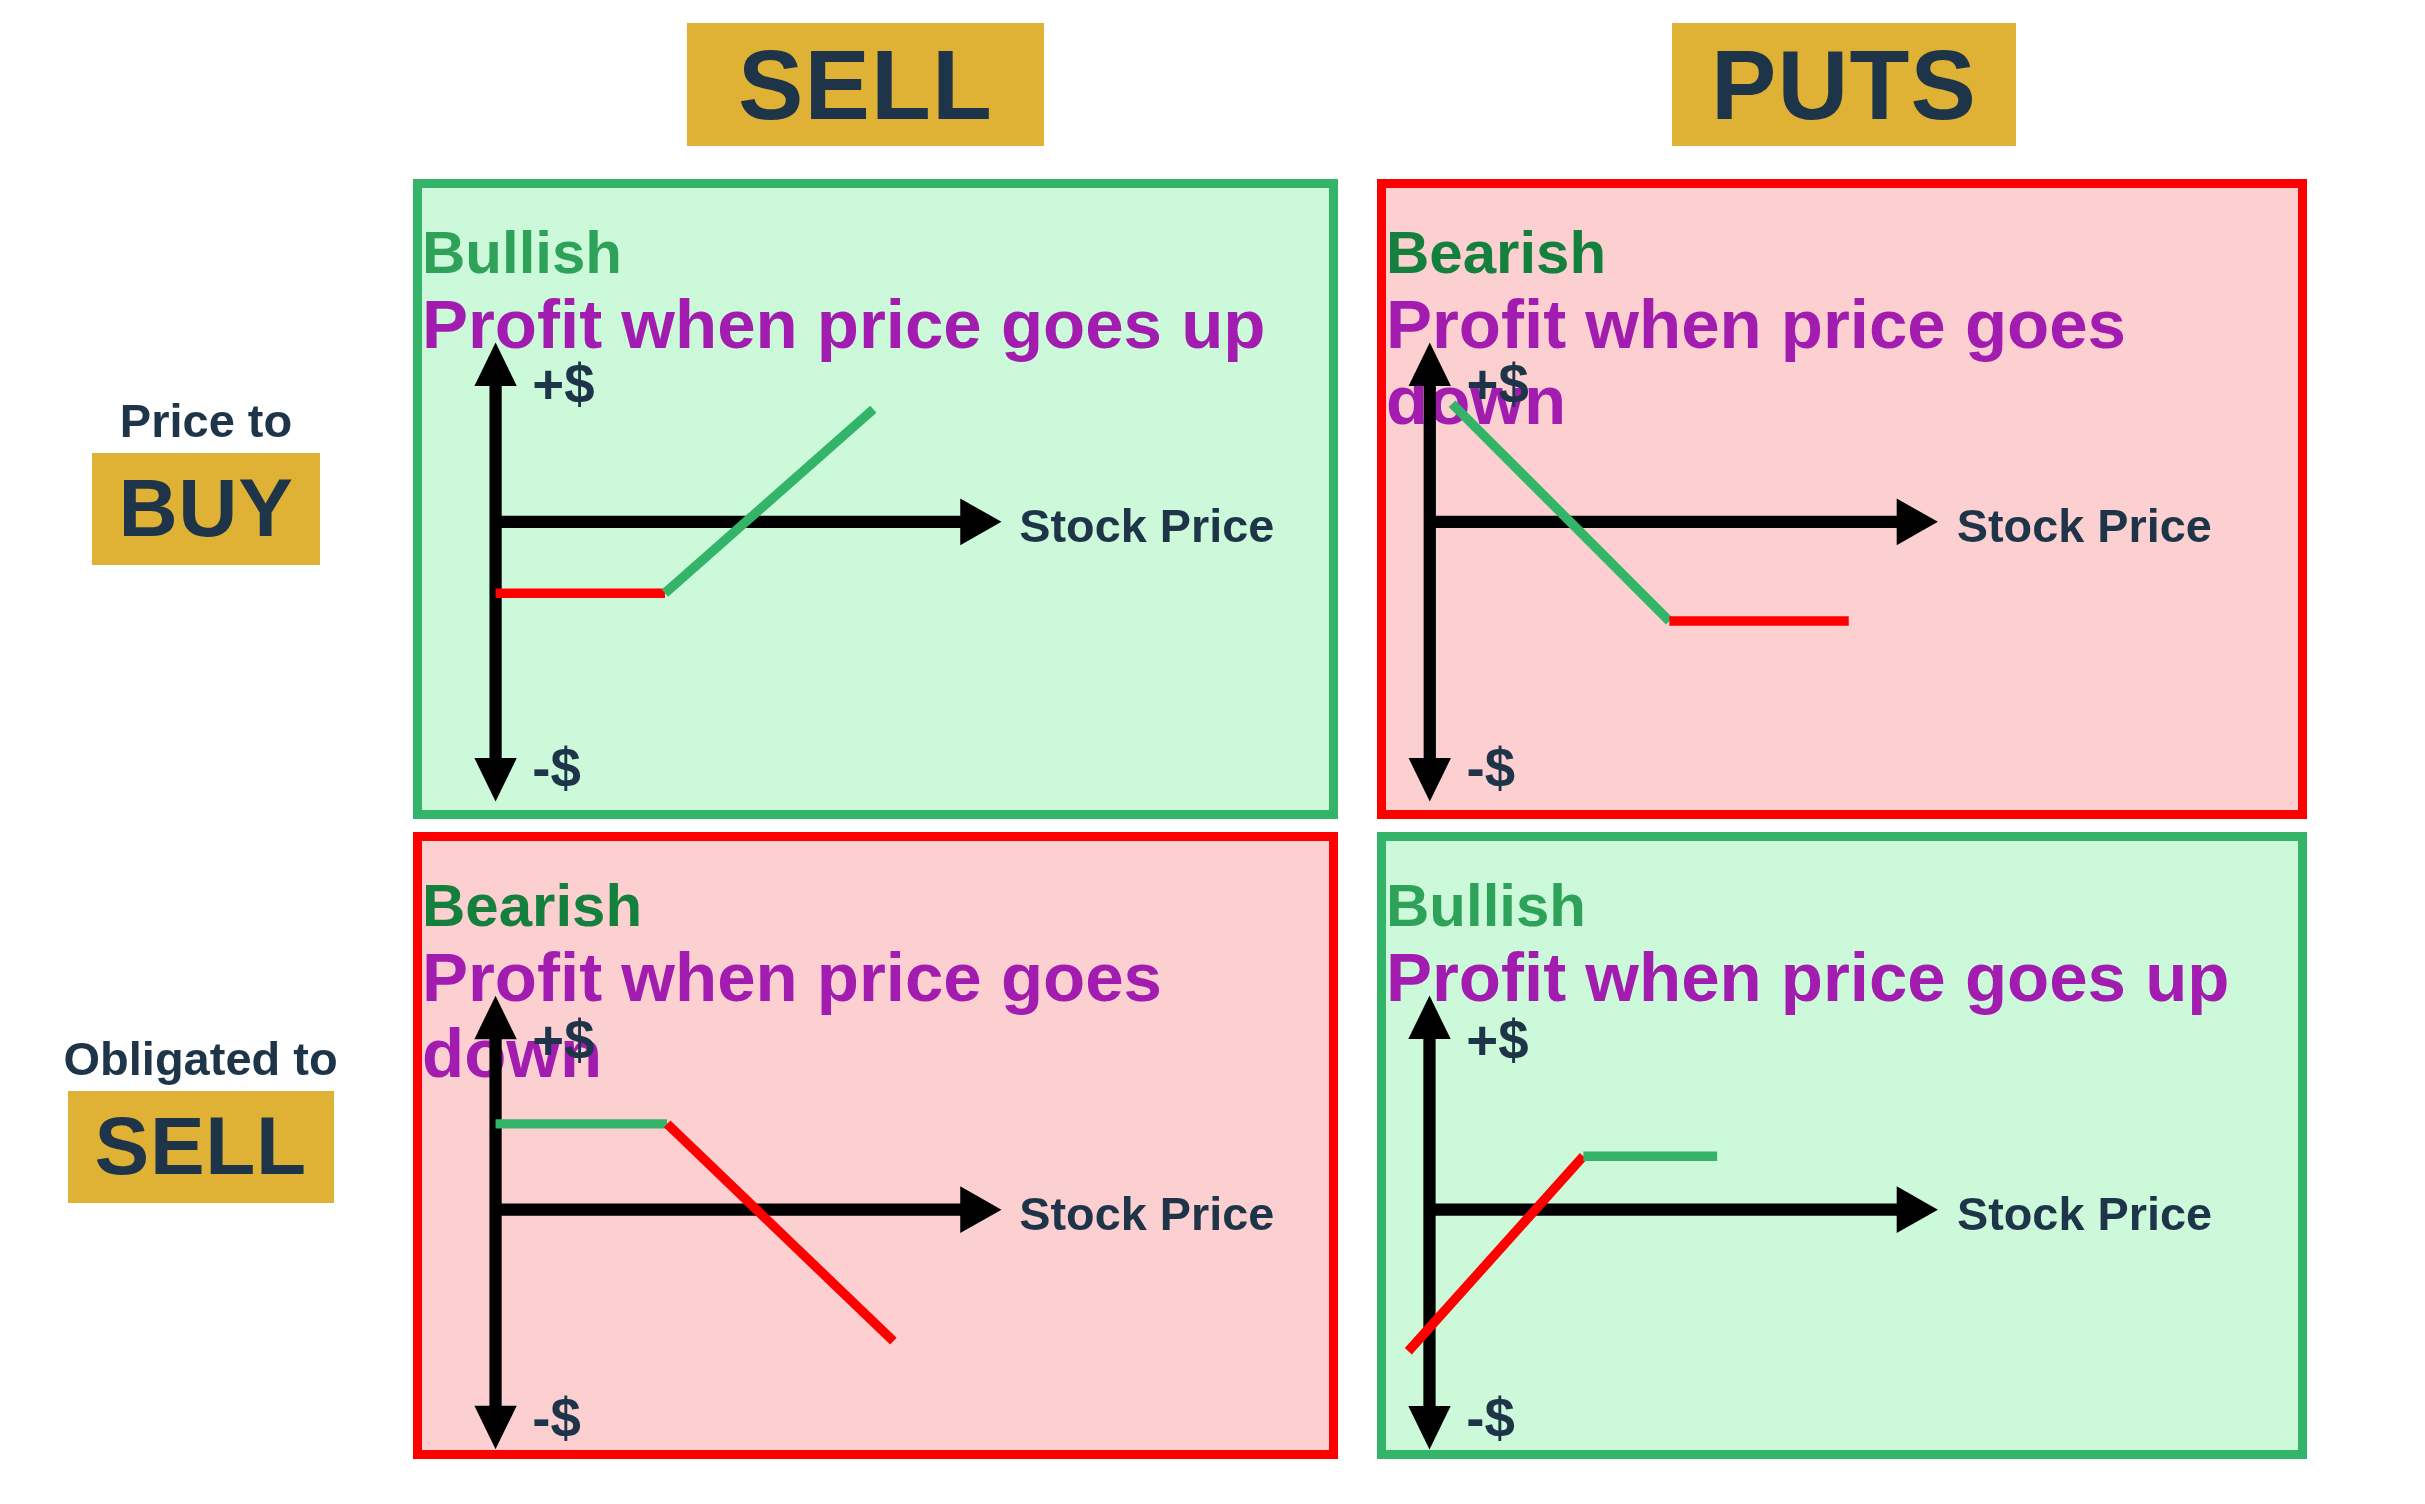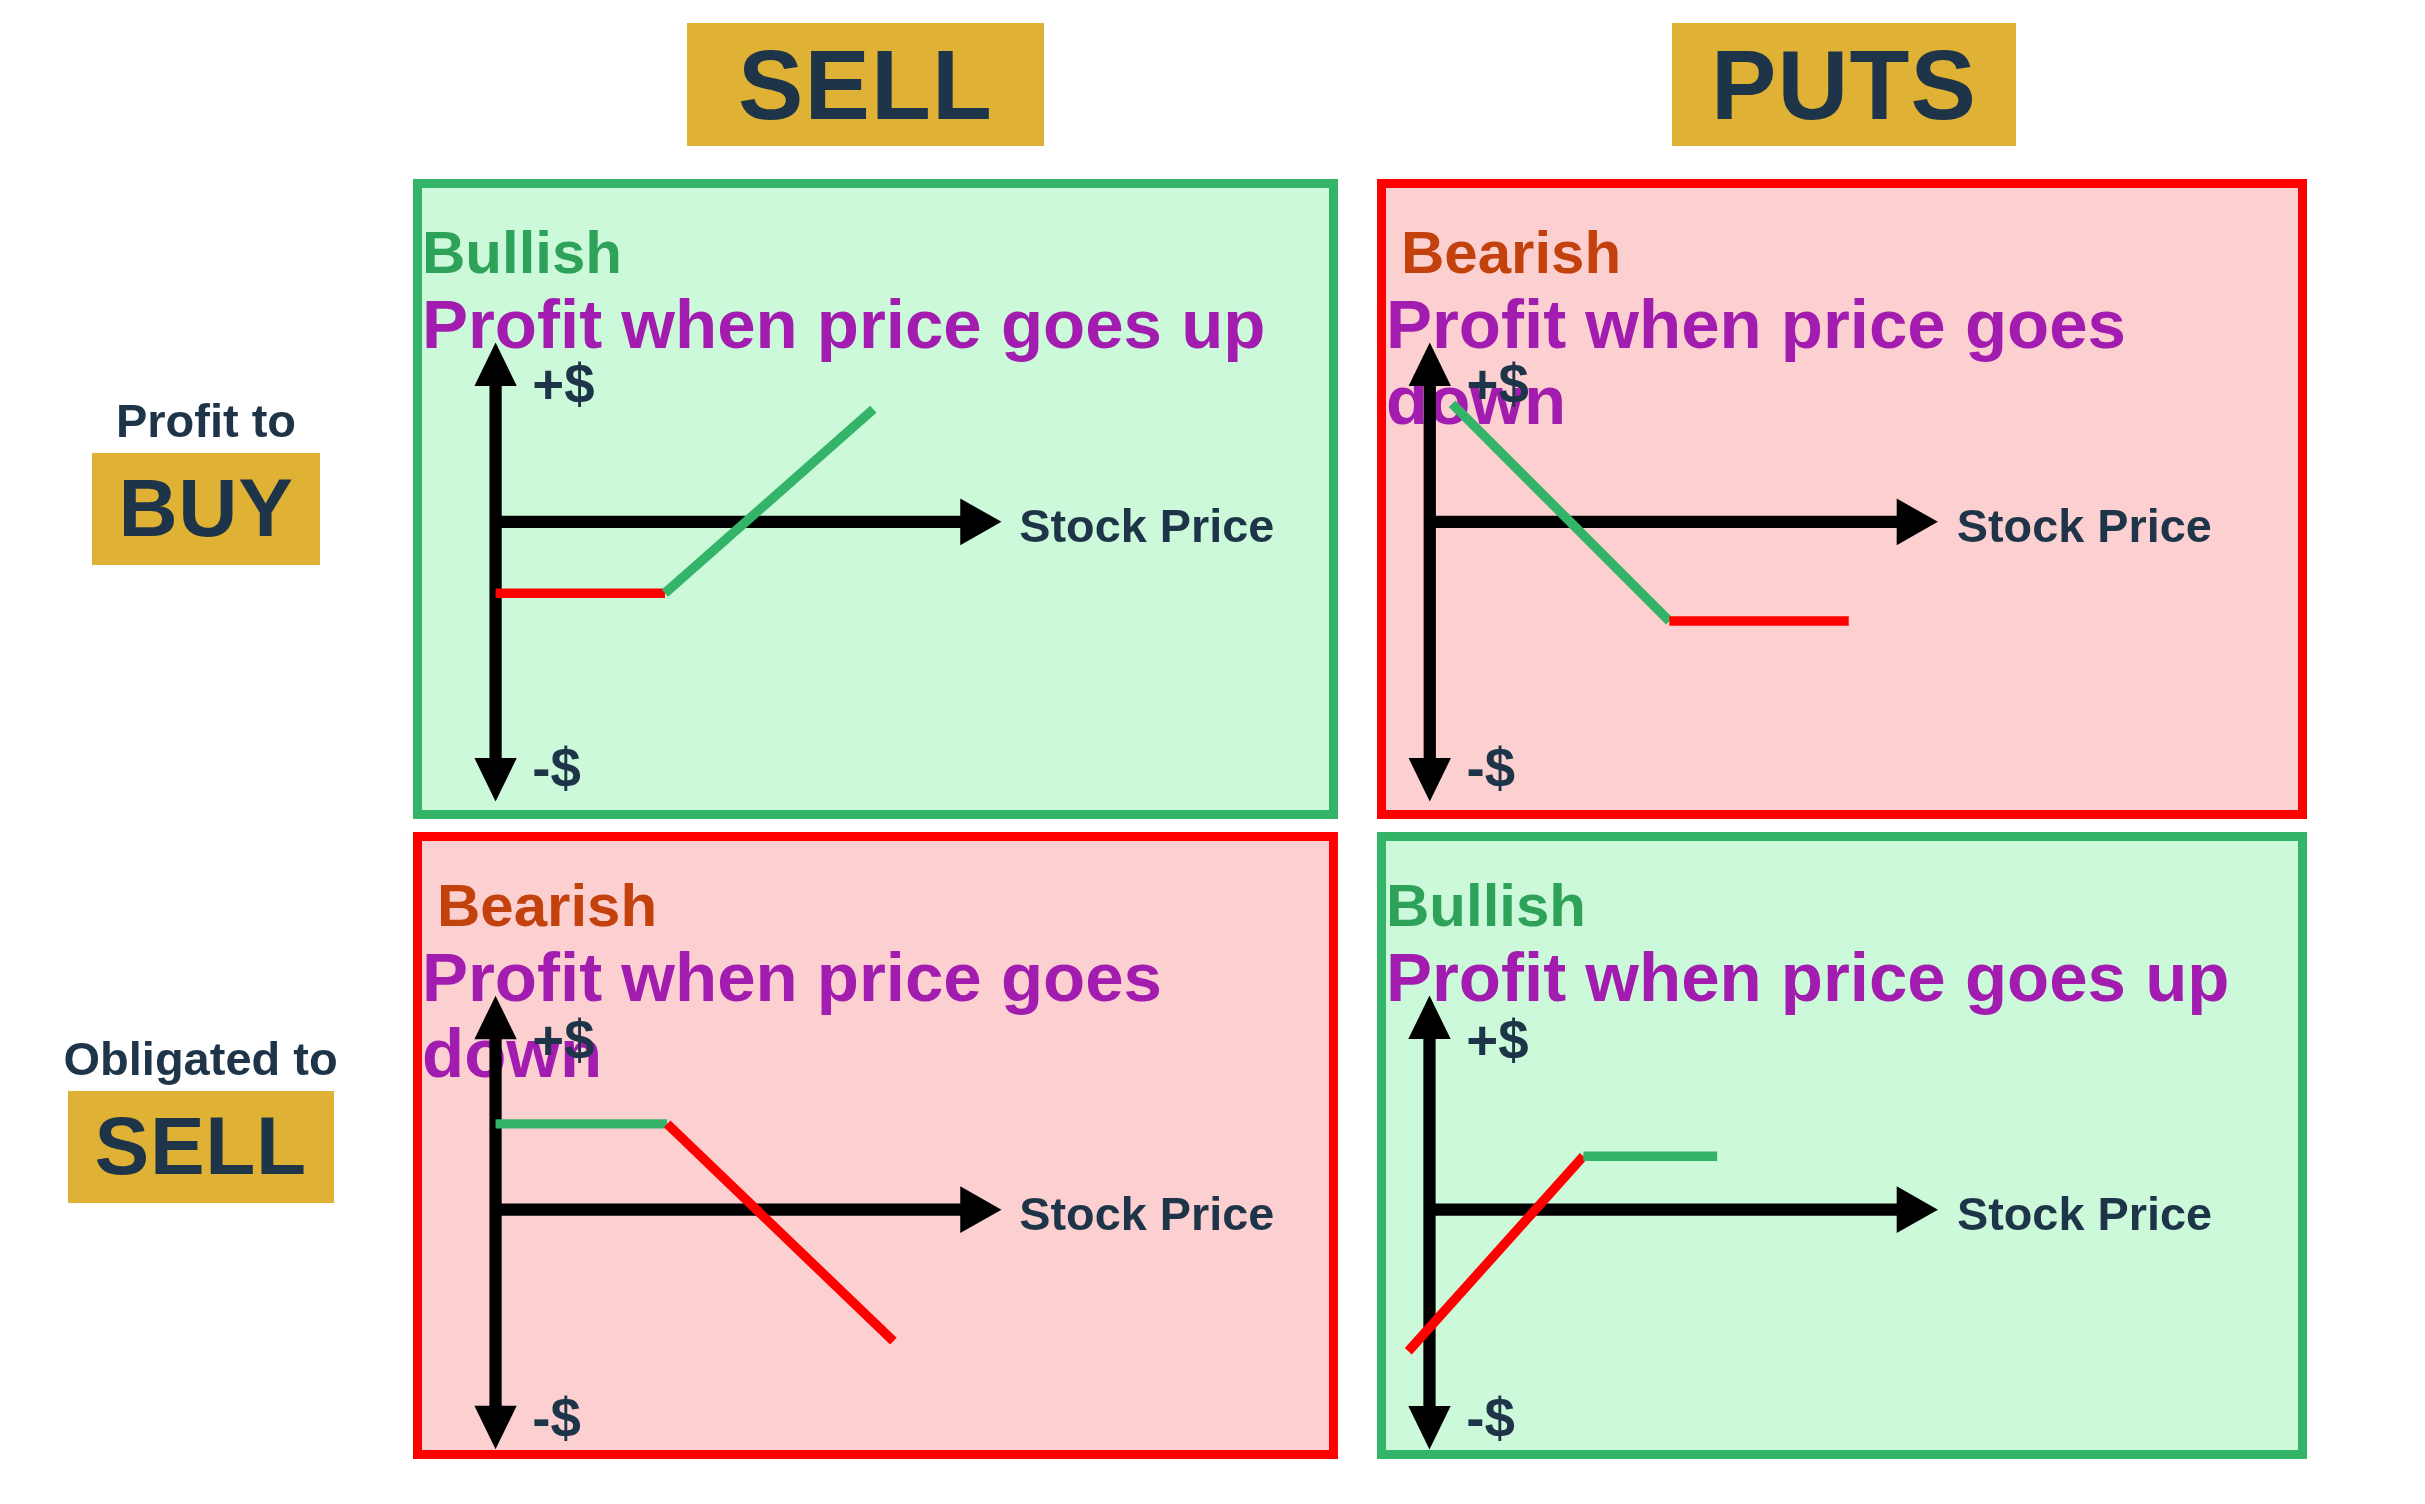--- a/index.html
+++ b/index.html
@@ -90,21 +90,21 @@
     top: 33px;
     pointer-events: none;
   }
   .sentiment {
     font-weight: 900;
     font-size: 60px;
     line-height: 1.05;
     display: block;
   }
   .sentiment.bullish { color: #2FA25A; }
-  .sentiment.bearish { color: #c2410c; padding-left: 15px; }
+  .sentiment.bearish { color: #15803d; }
   .subtitle {
     display: block;
     color: #a21caf;
     font-weight: 700;
     font-size: 69px;
     line-height: 1.1;
     margin-top: 3.3px;
   }
 
   
@@ -124,21 +124,21 @@
 
 <div class="col-badge" id="badge-call">
   <span>SELL</span>
 </div>
 
 <div class="col-badge" id="badge-puts">
   <span>PUTS</span>
 </div>
 
 <div class="row-label" id="row-label-buy">
-  <div class="row-label-top">Profit to</div>
+  <div class="row-label-top">Price to</div>
   <div class="row-label-badge">BUY</div>
 </div>
 
 <div class="row-label" id="row-label-sell">
   <div class="row-label-top">Obligated to</div>
   <div class="row-label-badge">SELL</div>
 </div>
 
 <div class="panel green" id="panel-long-call">
   <div class="panel-heading">

